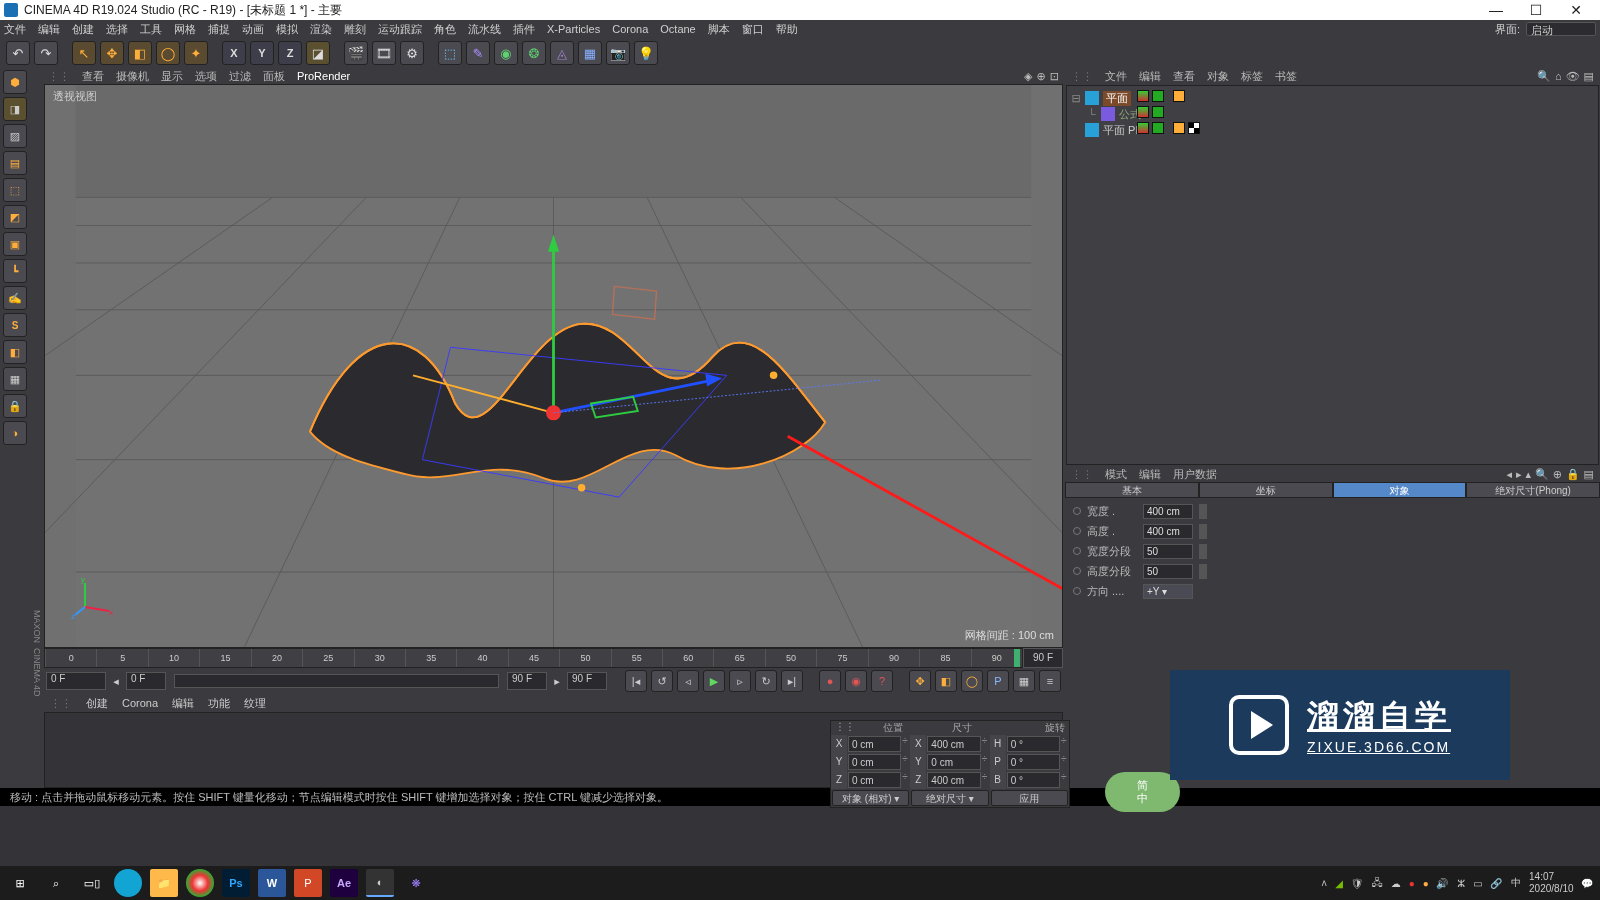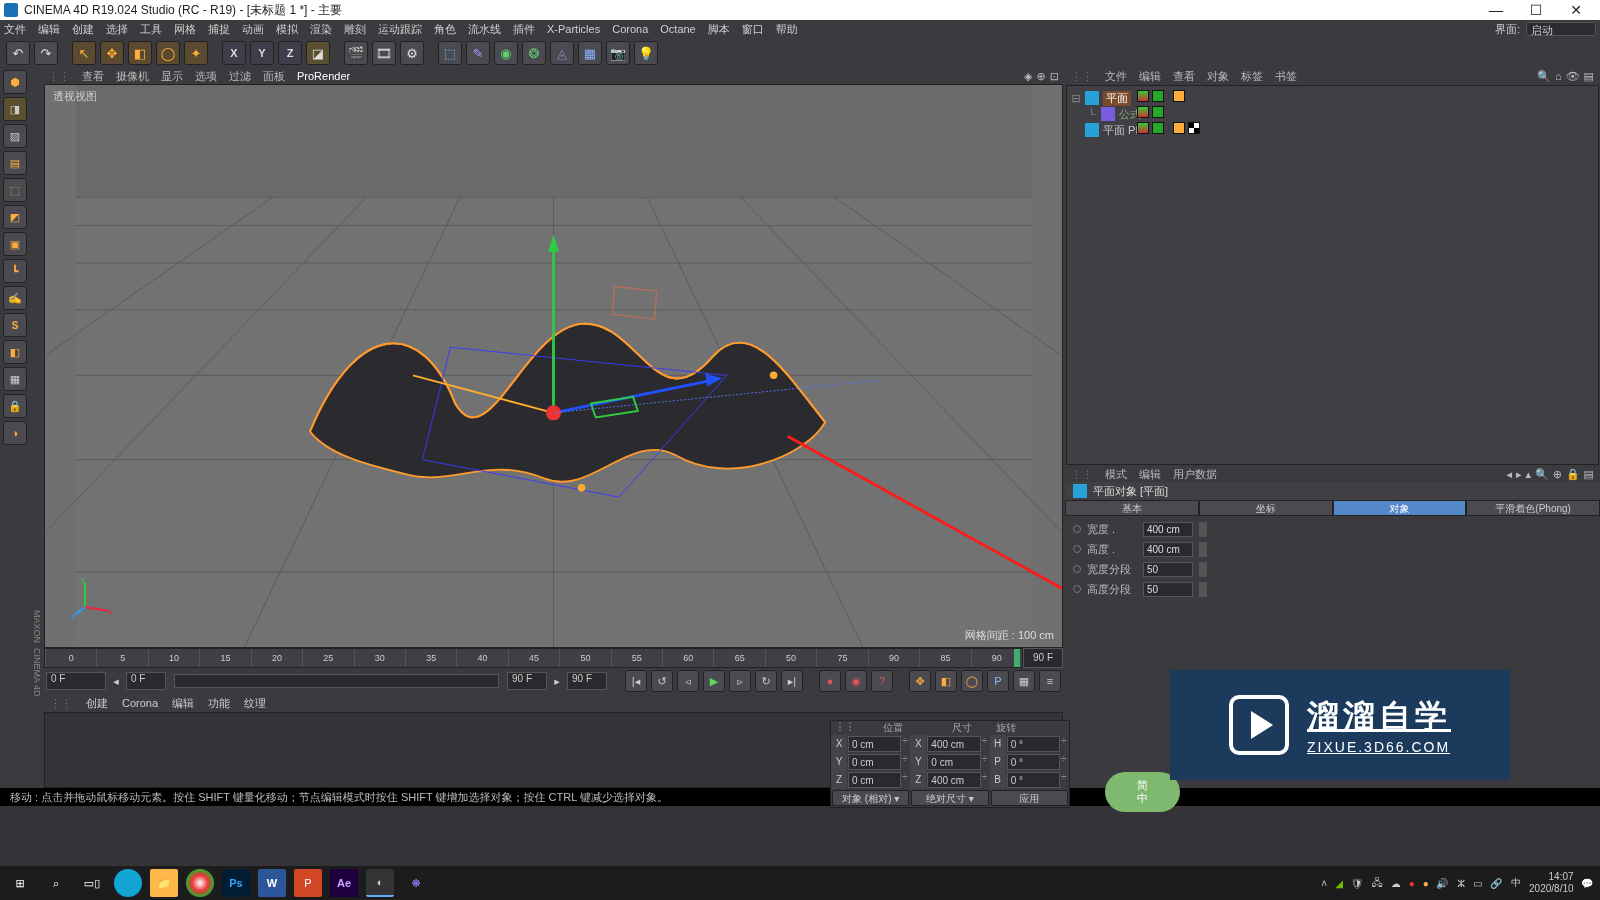--- a/index.html
+++ b/index.html
@@ -65,21 +65,21 @@
 .attr-section{padding:4px 8px;color:#ddd;font-size:11px;}
 .attr-row{display:flex;align-items:center;height:18px;gap:6px;margin-bottom:2px;}
 .attr-row .dot{width:8px;height:8px;border:1px solid #777;border-radius:50%;}
 .attr-row .albl{width:50px;color:#bbb;}
 .attr-row .aval{width:50px;height:15px;background:#2a2a2e;border:1px solid #555;padding:0 3px;font-size:10px;line-height:13px;}
 .attr-row .spin{width:8px;height:15px;background:#555;}
 .statusbar{height:18px;background:#000000;color:#bbb;padding:0 10px;line-height:18px;font-size:11px;}
 .taskbar{position:absolute;bottom:0;left:0;right:0;height:34px;background:#1c1c1c;display:flex;align-items:center;padding:0 6px;gap:8px;}
 .taskbar .tbicon{width:28px;height:28px;display:flex;align-items:center;justify-content:center;border-radius:2px;}
 .taskbar .tray{margin-left:auto;display:flex;align-items:center;gap:8px;color:#ccc;font-size:10px;}
-.clock{text-align:right;line-height:12px;}
+.clock{text-align:left;line-height:12px;}
 .watermark{position:absolute;right:90px;bottom:120px;width:340px;height:110px;background:#1b3a5c;display:flex;align-items:center;justify-content:center;gap:18px;}
 .watermark .playicon{width:60px;height:60px;border:4px solid #fff;border-radius:10px;display:flex;align-items:center;justify-content:center;}
 .watermark .playicon::after{content:"";border-left:22px solid #fff;border-top:14px solid transparent;border-bottom:14px solid transparent;margin-left:6px;}
 .watermark .txt{color:#fff;text-decoration:underline;}
 .watermark .txt .big{font-size:32px;font-weight:bold;letter-spacing:4px;}
 .watermark .txt .small{font-size:14px;letter-spacing:2px;}
 .greenpill{position:absolute;right:420px;bottom:88px;width:75px;height:40px;background:#7eb96f;border-radius:20px;display:flex;align-items:center;justify-content:center;color:#fff;font-size:11px;flex-direction:column;line-height:13px;}
 .materials{height:76px;background:#333338;border:1px solid #222;margin:0 2px;}
 svg{overflow:visible;}
 </style>
@@ -382,29 +382,25 @@
       <div class="right">
         <span>◂</span>
         <span>▸</span>
         <span>▴</span>
         <span>🔍</span>
         <span>⊕</span>
         <span>🔒</span>
         <span>▤</span>
       </div>
     </div>
-    <div class="attr-title">
-      <span style="width:14px;height:14px;background:#28a0d8;display:inline-block;margin-top:2px"></span>
-      <span>平面对象 [平面]</span>
-    </div>
     <div class="attr-subtabs" id="attrsubtabs">
         <div>基本</div>
         <div>坐标</div>
         <div class="active">对象</div>
-        <div>平滑着色(Phong)</div>
+        <div>绝对尺寸(Phong)</div>
       </div>
     <div class="attr-section">
       <div id="attrlist">
           <div class="attr-row">
             <span class="dot"></span>
             <span class="albl">宽度 .</span>
             <span class="aval">400 cm</span>
             <span class="spin"></span>
           </div>
           <div class="attr-row">
@@ -418,32 +414,37 @@
             <span class="albl">宽度分段</span>
             <span class="aval">50</span>
             <span class="spin"></span>
           </div>
           <div class="attr-row">
             <span class="dot"></span>
             <span class="albl">高度分段</span>
             <span class="aval">50</span>
             <span class="spin"></span>
           </div>
+          <div class="attr-row">
+            <span class="dot"></span>
+            <span class="albl">方向 ....</span>
+            <span class="aval" style="width:50px;background:#4a4a55">+Y ▾</span>
+          </div>
         </div>
     </div>
     <div style="flex:1"></div>
   </div>
 </div>
 
 <div class="coord-panel">
   <div style="height:14px;display:flex;padding:0 4px;color:#aaa">
       <span style="margin-right:4px">⋮⋮</span>
     <span style="flex:1;text-align:center">位置</span>
     <span style="flex:1;text-align:center">尺寸</span>
-    <span style="flex:1;text-align:left">旋转</span>
+    <span style="flex:1;text-align:right">旋转</span>
   </div>
   <div id="coordrows">
       <div class="coord-row">
         <span class="lbl">X</span>
         <span class="val">0 cm</span>
         <span style="width:8px;color:#888">÷</span>
         <span class="lbl">X</span>
         <span class="val">400 cm</span>
         <span style="width:8px;color:#888">÷</span>
         <span class="lbl">H</span>

